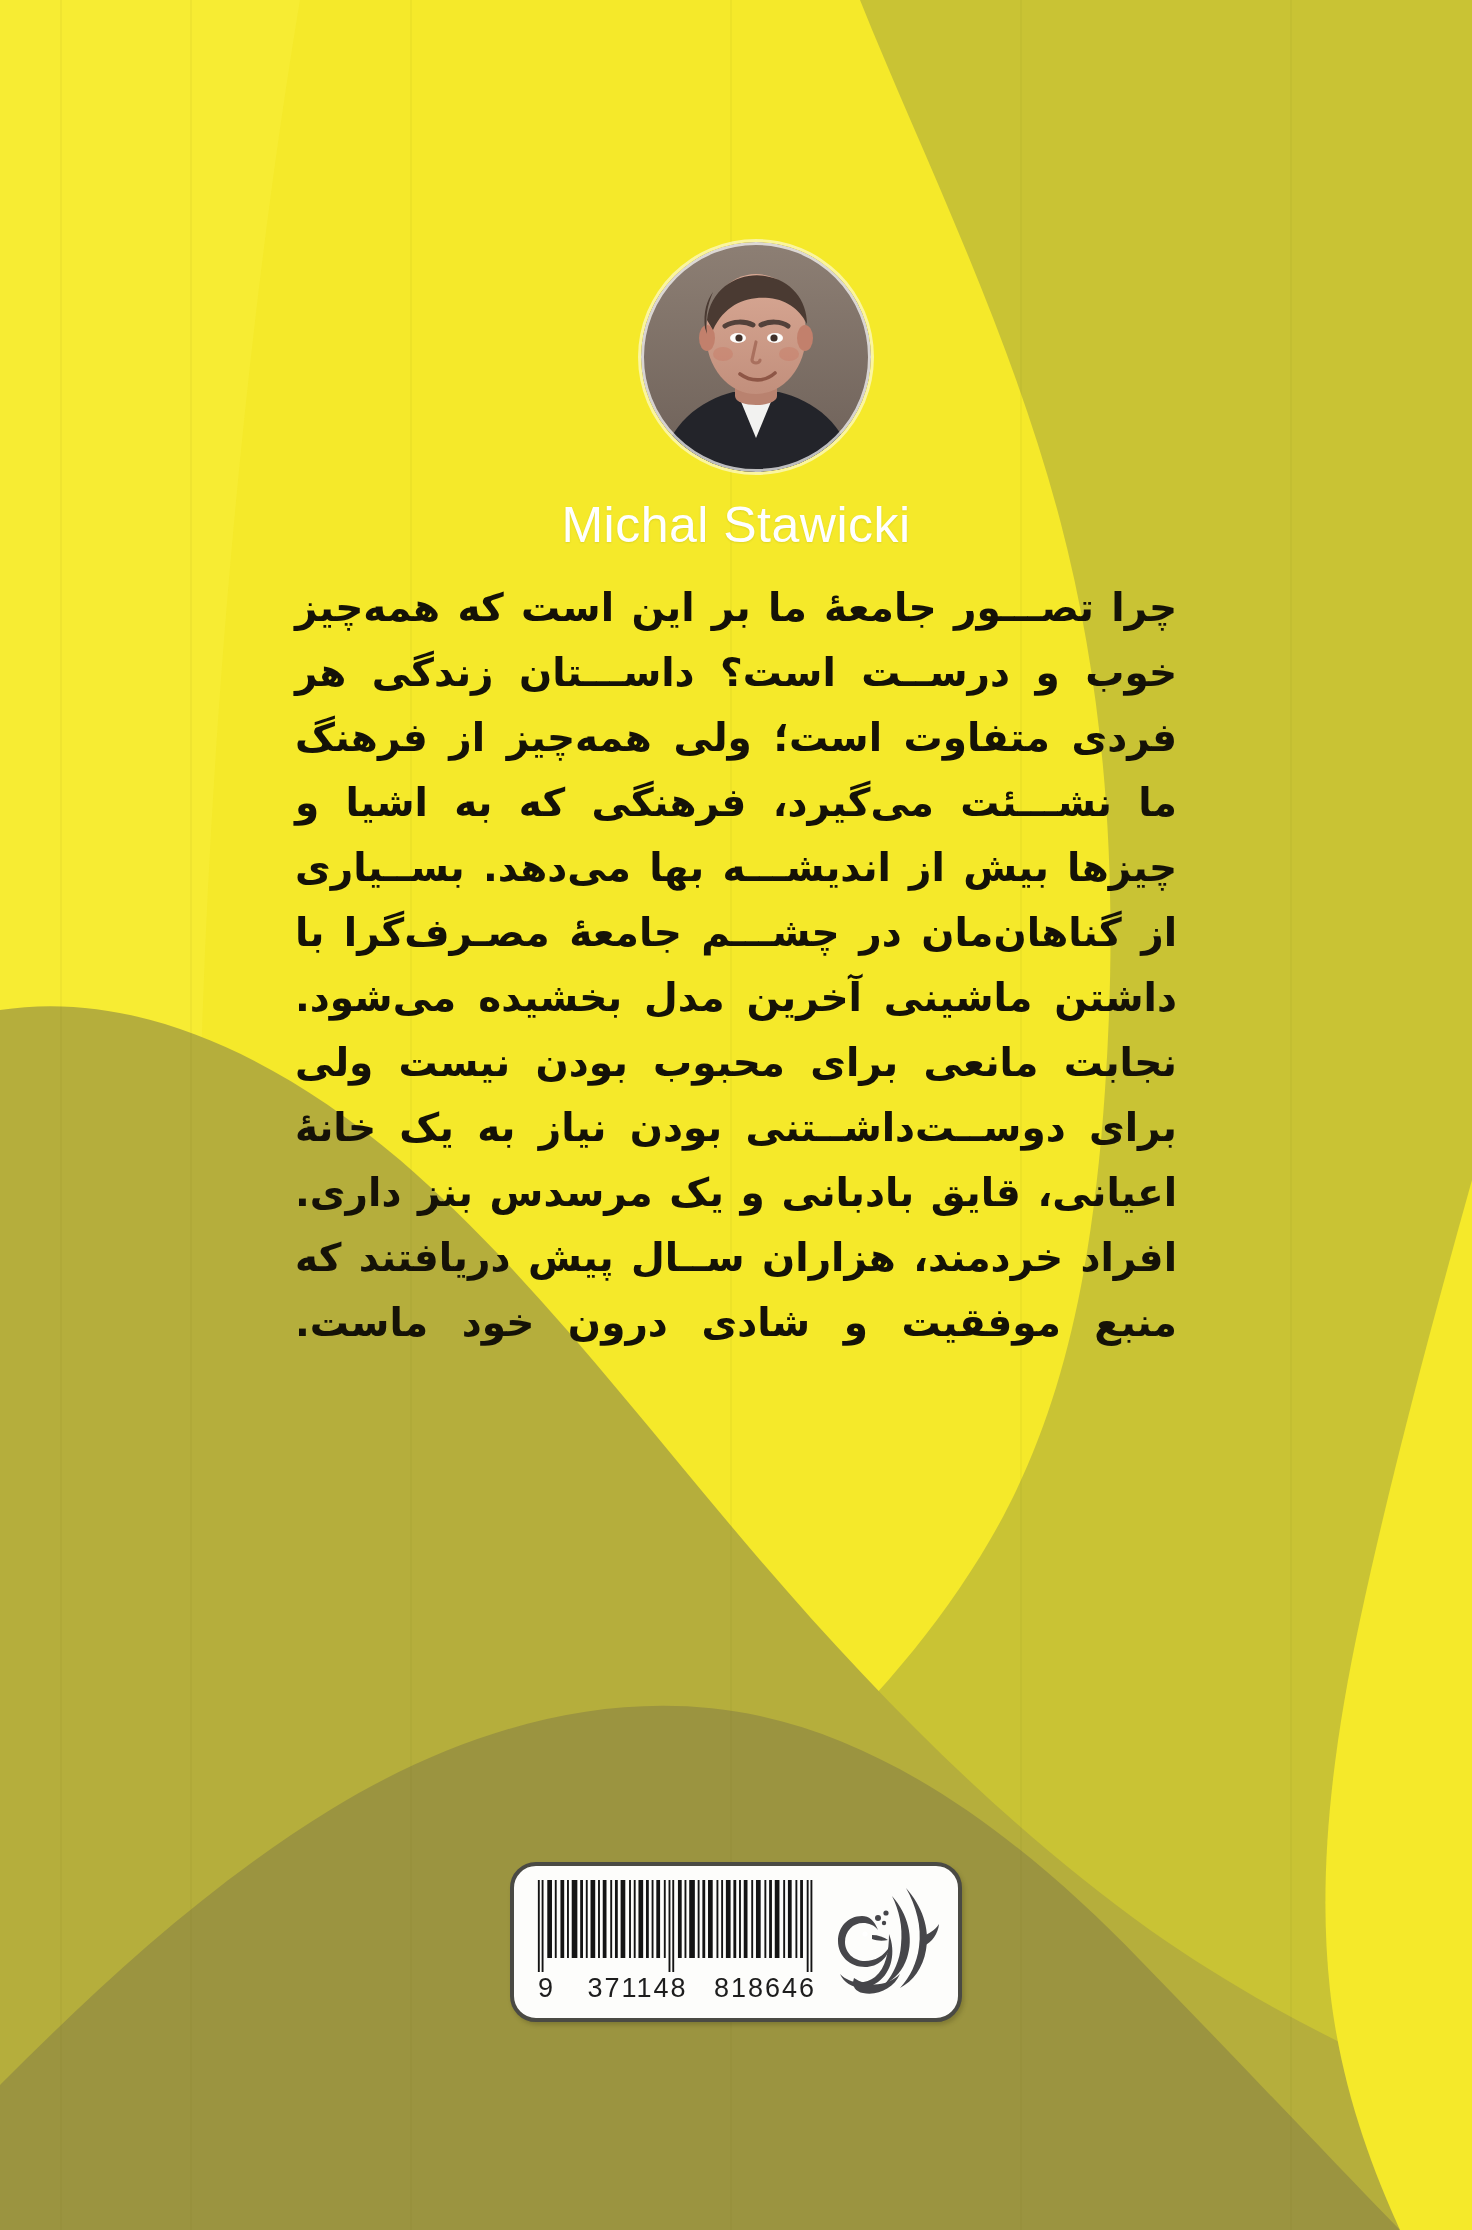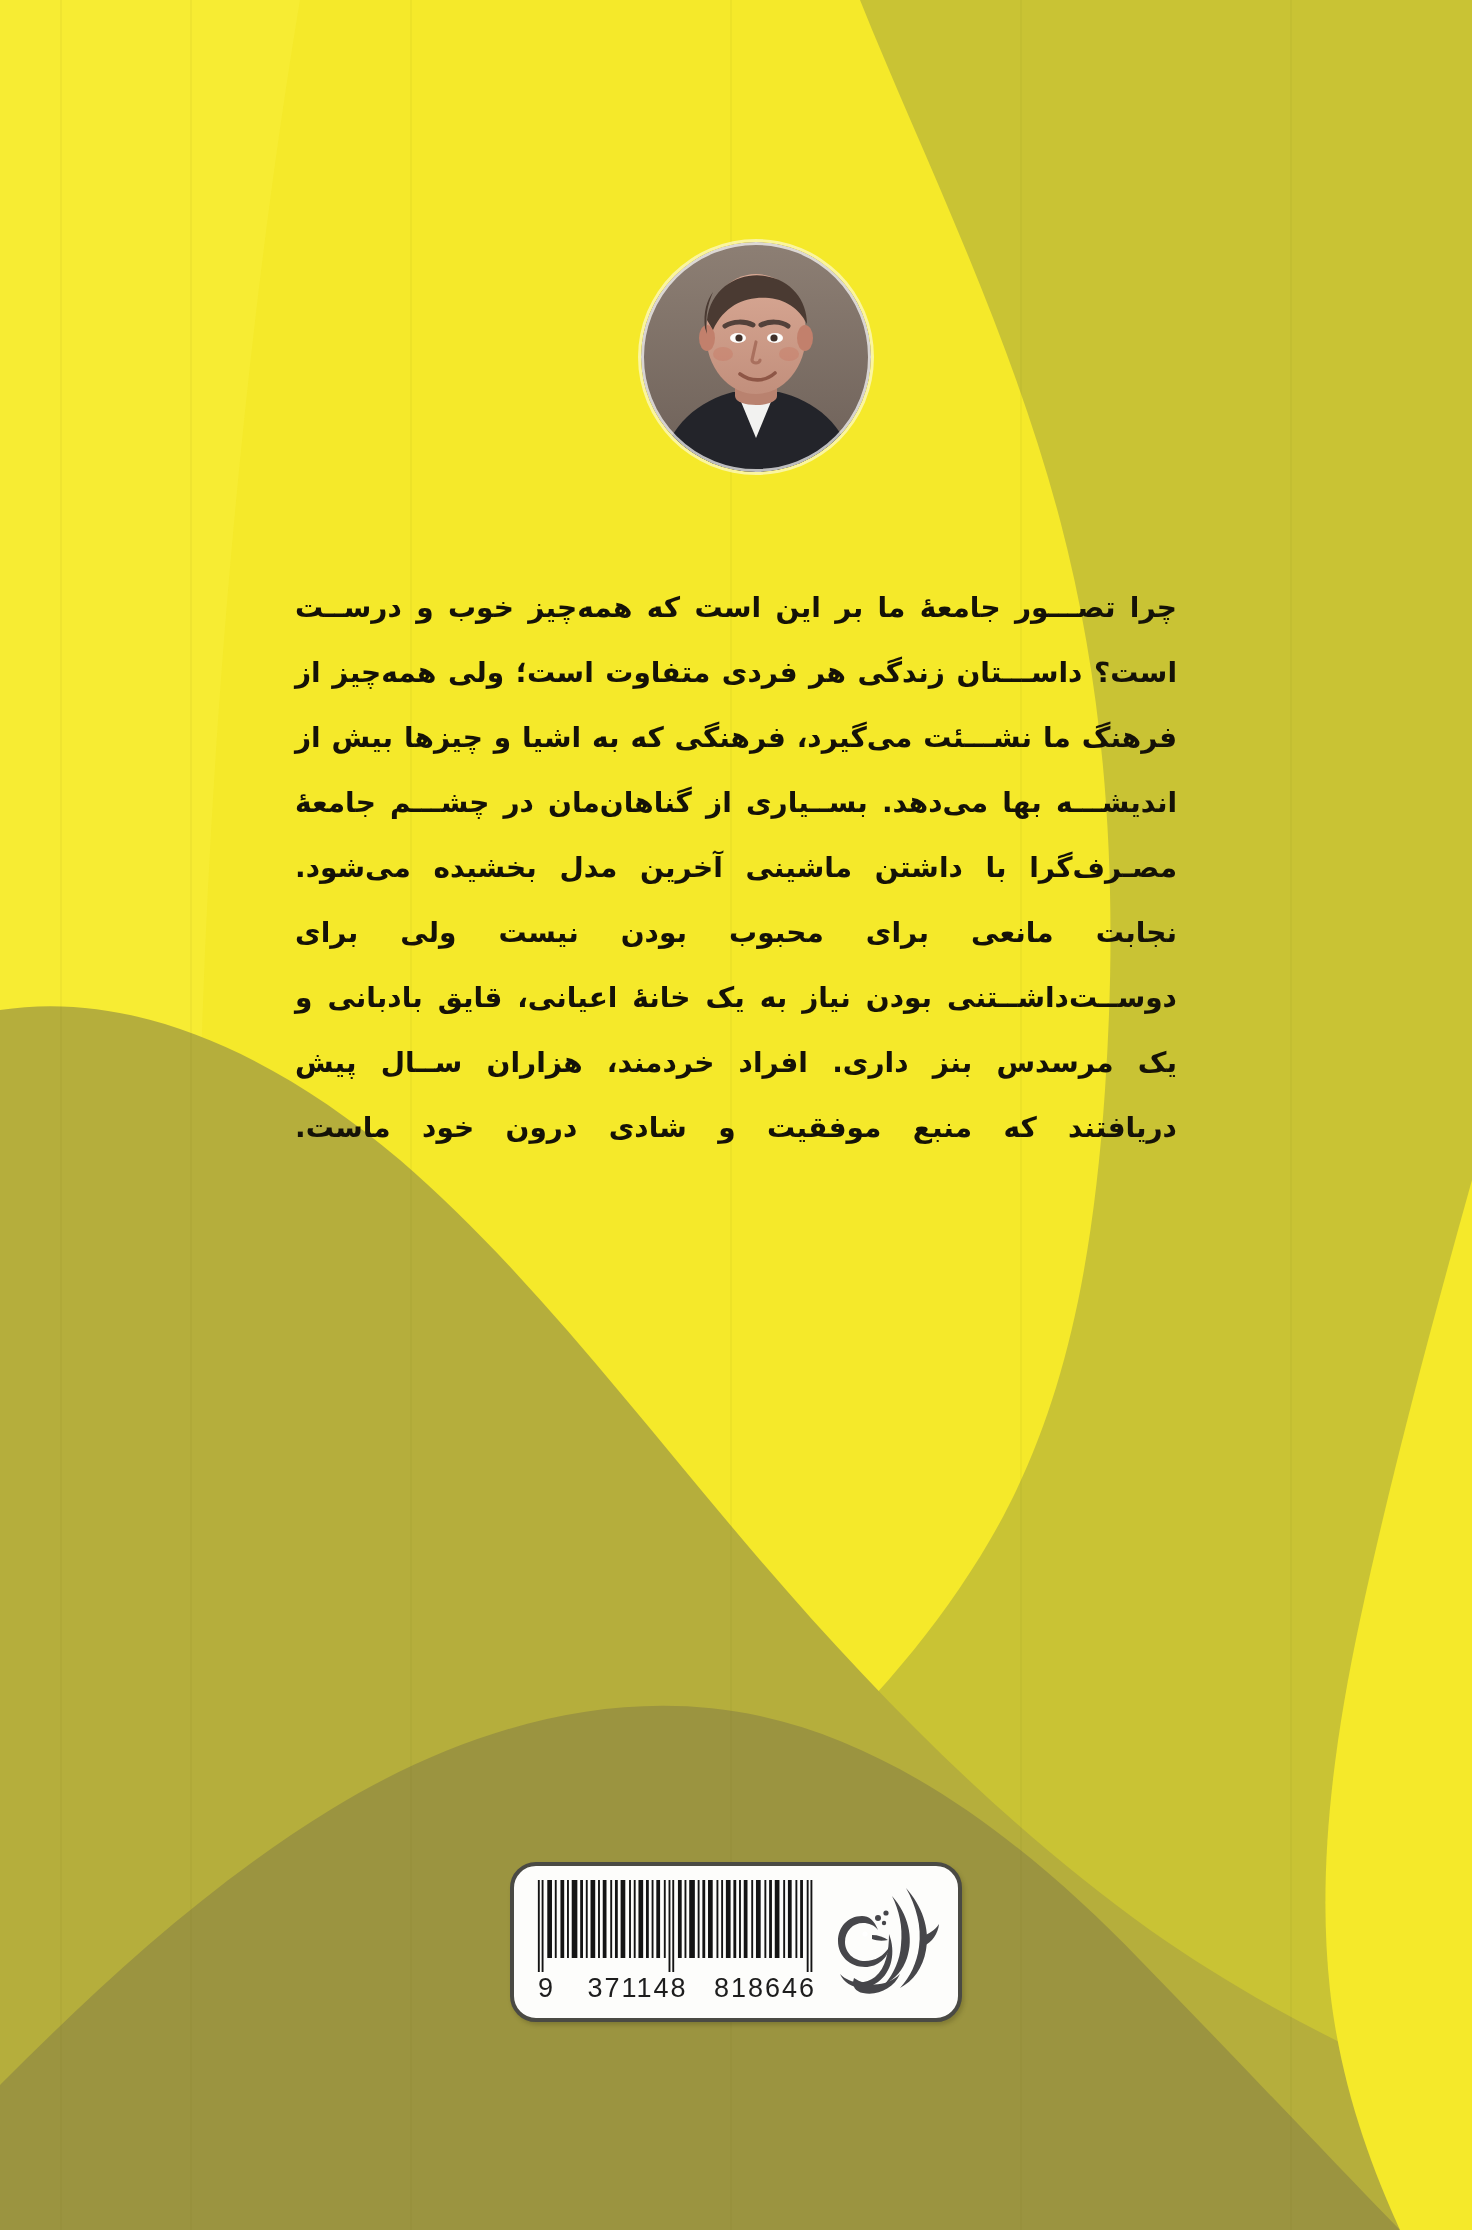--- a/index.html
+++ b/index.html
@@ -59,21 +59,21 @@
   
   .blurb {
     position: absolute;
     right: 295px;
     left: 295px;
     top: 575px;
     direction: rtl;
     text-align: justify;
     text-align-last: justify;
     color: #151207;
-    font-size: 28px;
+    font-size: 39px;
     font-weight: 700;
     line-height: 65px;
     font-family: "DejaVu Sans", "Liberation Sans", sans-serif;
   }
   .blurb p {
     margin: 0;
   }
 
   
   .barcode-label {
@@ -245,20 +245,21 @@
 
         <path d="M99,132 C110,140 124,140 134,131" stroke="#8e5646" stroke-width="3.6" fill="none" stroke-linecap="round"></path>
 
         <ellipse cx="82" cy="112" rx="10" ry="7" fill="#c8705c" opacity="0.33"></ellipse>
         <ellipse cx="148" cy="112" rx="10" ry="7" fill="#c8705c" opacity="0.33"></ellipse>
       </g>
       <circle cx="115" cy="115" r="113.5" fill="none" stroke="#ffffff" stroke-width="3" opacity="0.7"></circle>
     </svg>
   </div>
 
+  <div class="author-name">Michal Stawicki</div>
 
   <div class="blurb">
     <p>چرا تصـــور جامعۀ ما بر این است که همه‌چیز خوب و درســت است؟ داســـتان زندگی هر فردی متفاوت است؛ ولی همه‌چیز از فرهنگ ما نشـــئت می‌گیرد، فرهنگی که به اشیا و چیزها بیش از اندیشـــه بها می‌دهد. بســیاری از گناهان‌مان در چشـــم جامعۀ مصـرف‌گرا با داشتن ماشینی آخرین مدل بخشیده می‌شود. نجابت مانعی برای محبوب بودن نیست ولی برای دوســت‌داشــتنی بودن نیاز به یک خانۀ اعیانی، قایق بادبانی و یک مرسدس بنز داری. افراد خردمند، هزاران ســال پیش دریافتند که منبع موفقیت و شادی درون خود ماست.</p>
   </div>
 
   <div class="barcode-label">
 
     <div class="publisher-logo">
       <svg viewBox="0 0 110 120">
         <g fill="#46464a">

